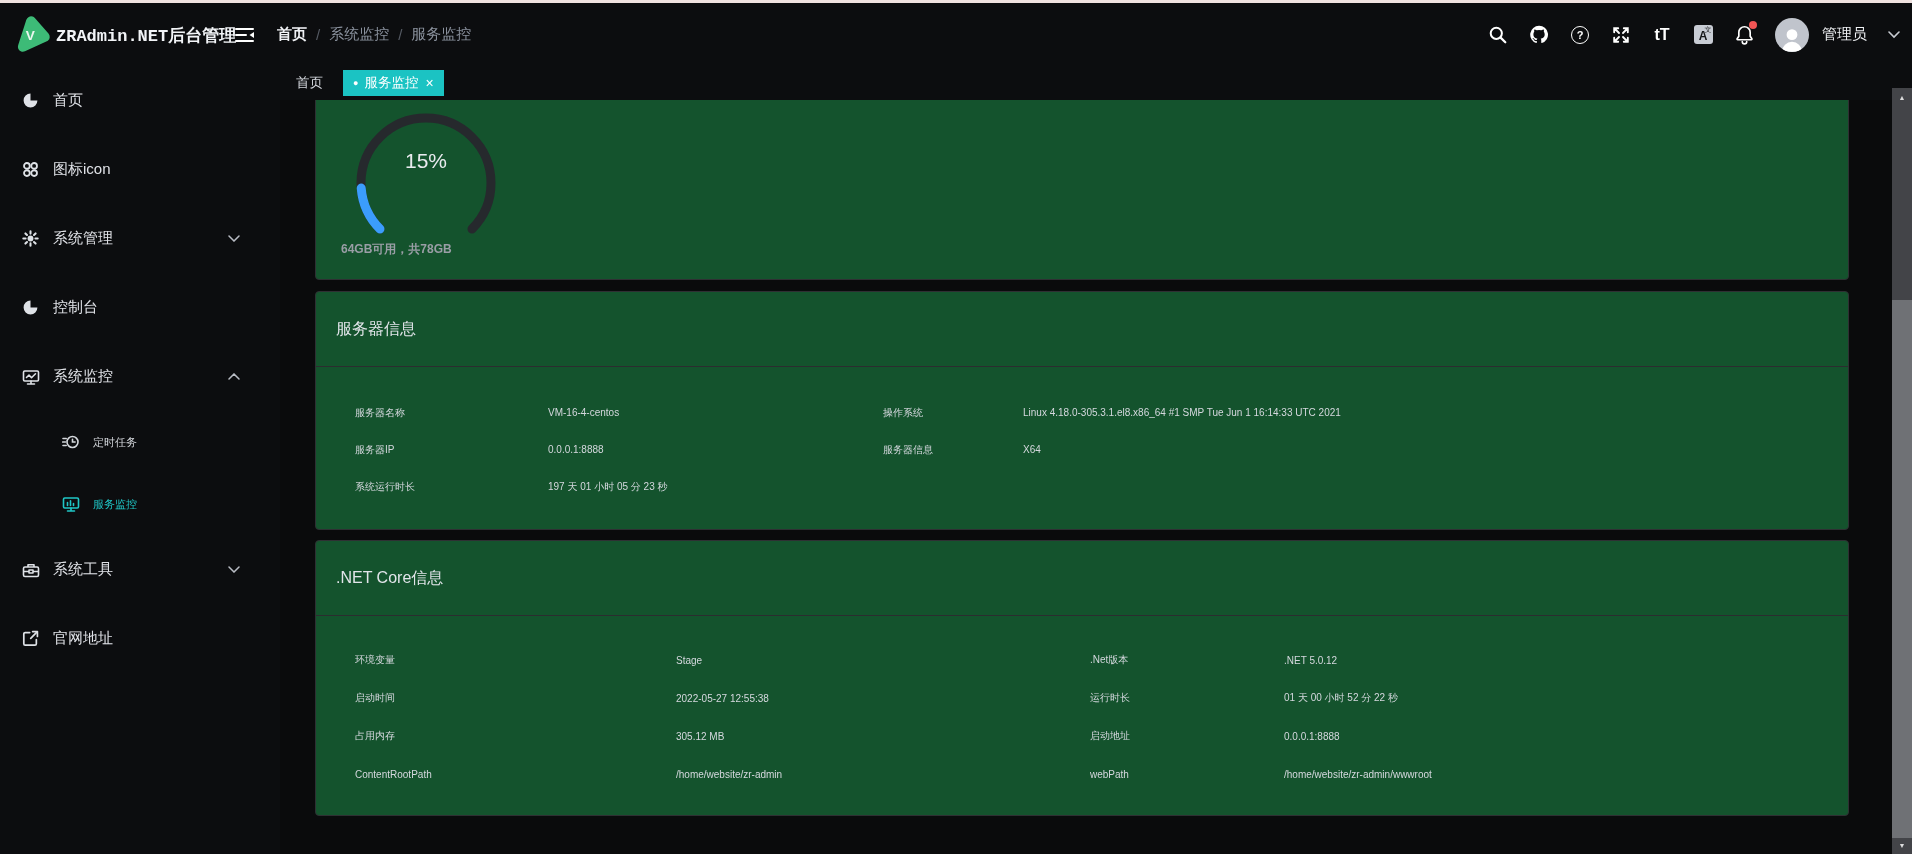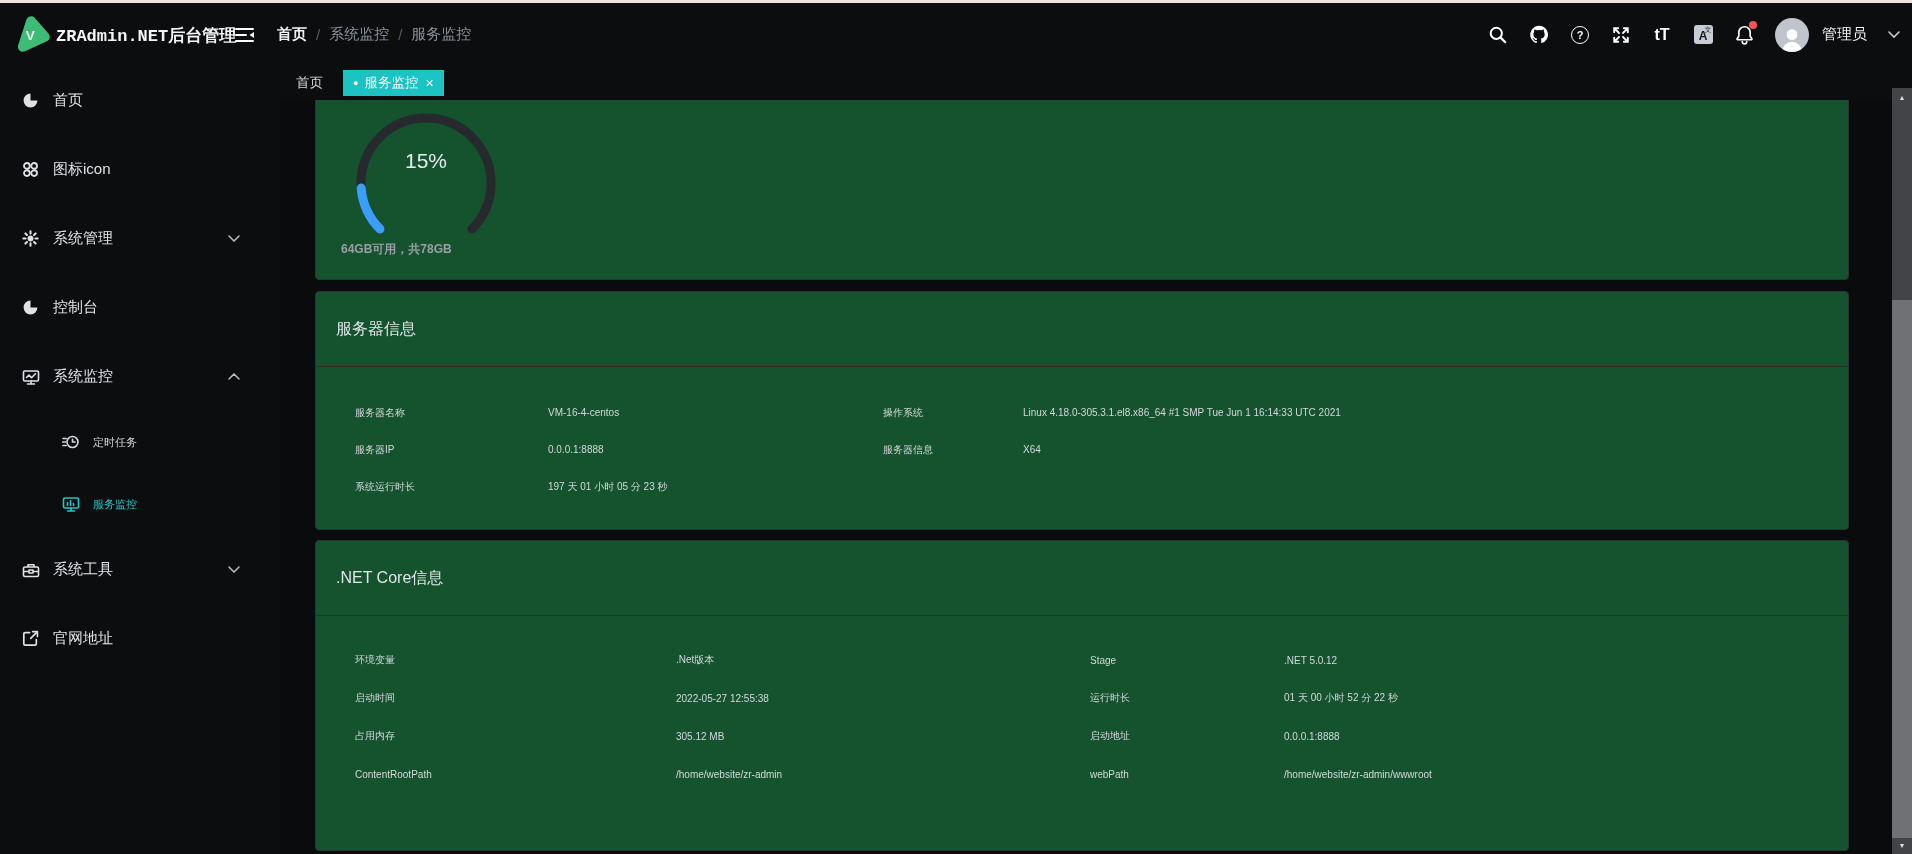--- a/index.html
+++ b/index.html
@@ -59,21 +59,21 @@
   .card-title { height:74px; display:flex; align-items:center; padding-left:20px; font-size:16px; color:#e2e5ea; }
   .card-divider { height:1px; background:#2b2d2f; }
 
   .gauge-card { margin-top:-18px; height:198px; position:relative; overflow:hidden; }
   .gauge-svg { position:absolute; left:25px; top:15px; }
   .gauge-label { position:absolute; left:60px; top:66px; width:100px; text-align:center;
                  font-size:21px; color:#e9ebef; }
   .gauge-caption { position:absolute; left:25px; top:158px; font-size:12px; color:#9a9ea6;font-weight:bold; }
 
   .server-card { margin-top:11px; height:239px; }
-  .net-card { margin-top:10px; height:311px; }
+  .net-card { margin-top:10px; height:276px; }
   .desc-grid { display:grid; padding-left:39px; font-size:10px; color:#d5d8de; }
   .server-grid { grid-template-columns:193px 335px 140px 1fr; grid-auto-rows:37px; padding-top:27px; }
   .net-grid { grid-template-columns:321px 414px 194px 1fr; grid-auto-rows:38px; padding-top:25px; }
   .desc-grid div { display:flex; align-items:center; white-space:nowrap; overflow:hidden; }
 
   
   .v-scrollbar { position:absolute; right:0; top:88px; bottom:0; width:20px; background:#434448; }
   .sb-arrow { position:absolute; left:0; width:20px; height:14px; color:#dcdcdc; font-size:7px;
               display:flex; align-items:center; justify-content:center; cursor:pointer; }
   .sb-up { top:2px; } .sb-down { bottom:2px; }
@@ -314,22 +314,22 @@
         <div></div>
         <div></div>
       </div>
     </div>
 
     <div class="card net-card">
       <div class="card-title">.NET Core信息</div>
       <div class="card-divider"></div>
       <div class="desc-grid net-grid">
         <div>环境变量</div>
+        <div>Stage</div>
         <div>.Net版本</div>
-        <div>Stage</div>
         <div>.NET 5.0.12</div>
         <div>启动时间</div>
         <div>2022-05-27 12:55:38</div>
         <div>运行时长</div>
         <div>01 天 00 小时 52 分 22 秒</div>
         <div>占用内存</div>
         <div>305.12 MB</div>
         <div>启动地址</div>
         <div>0.0.0.1:8888</div>
         <div>ContentRootPath</div>

